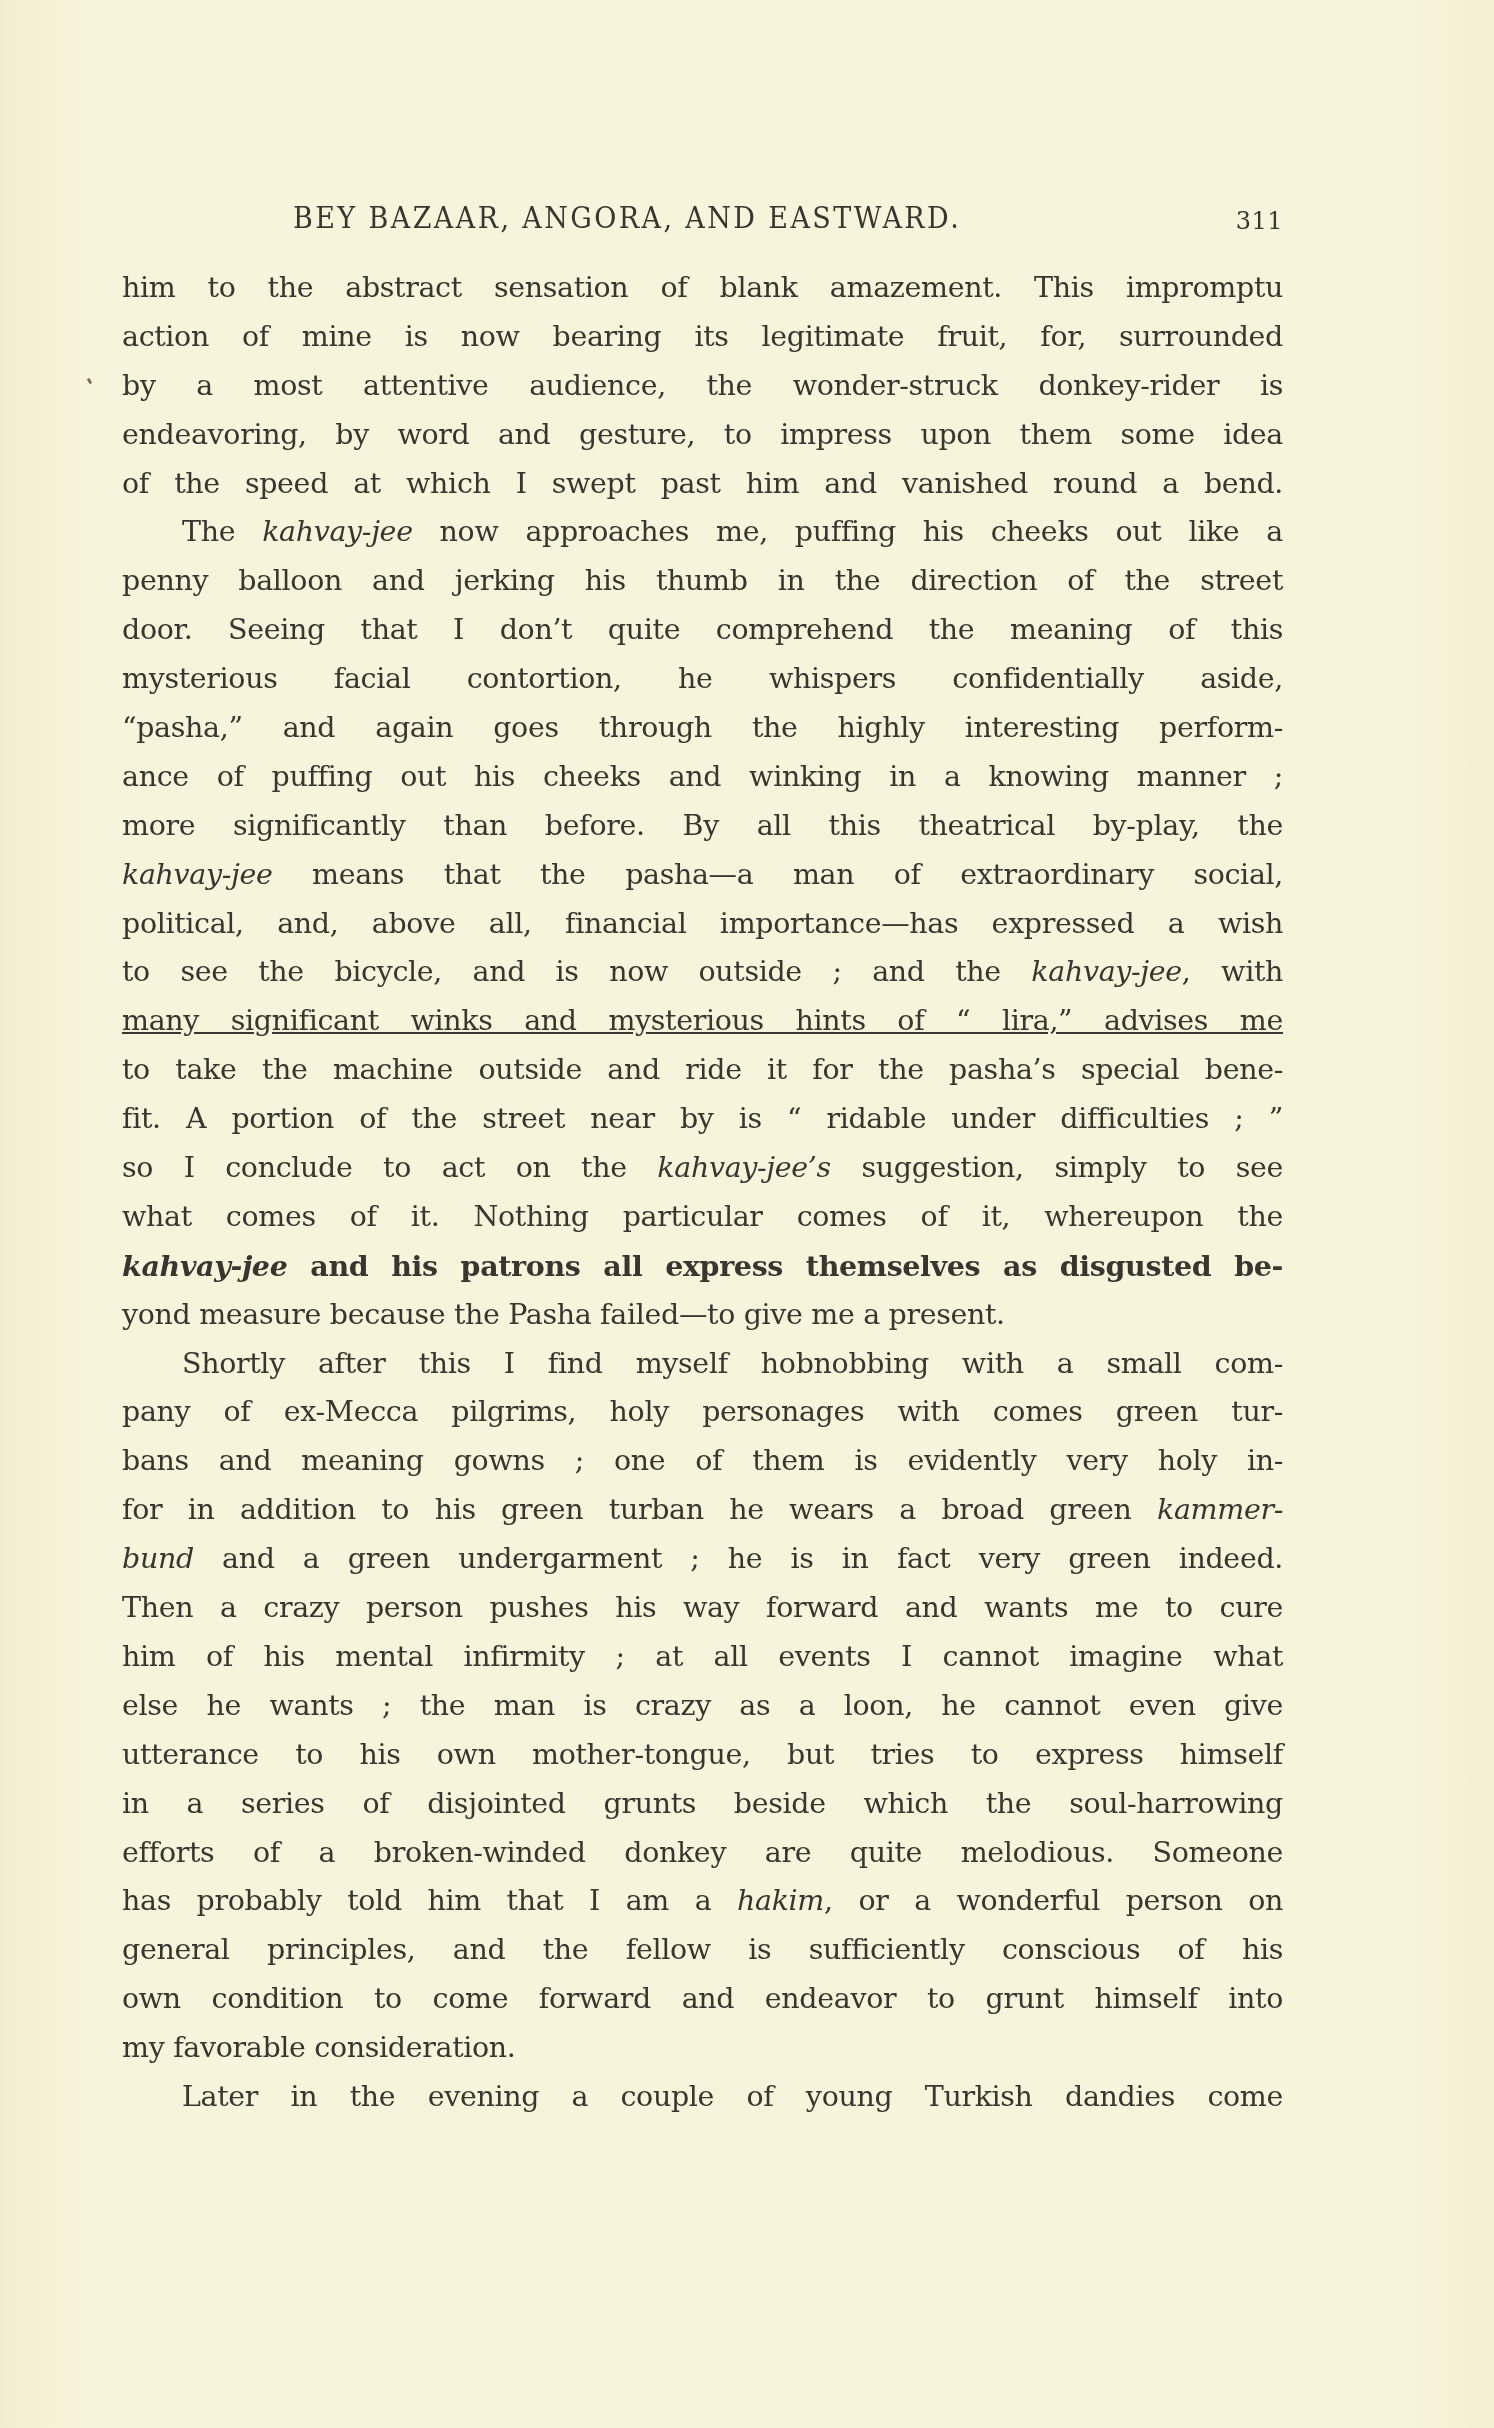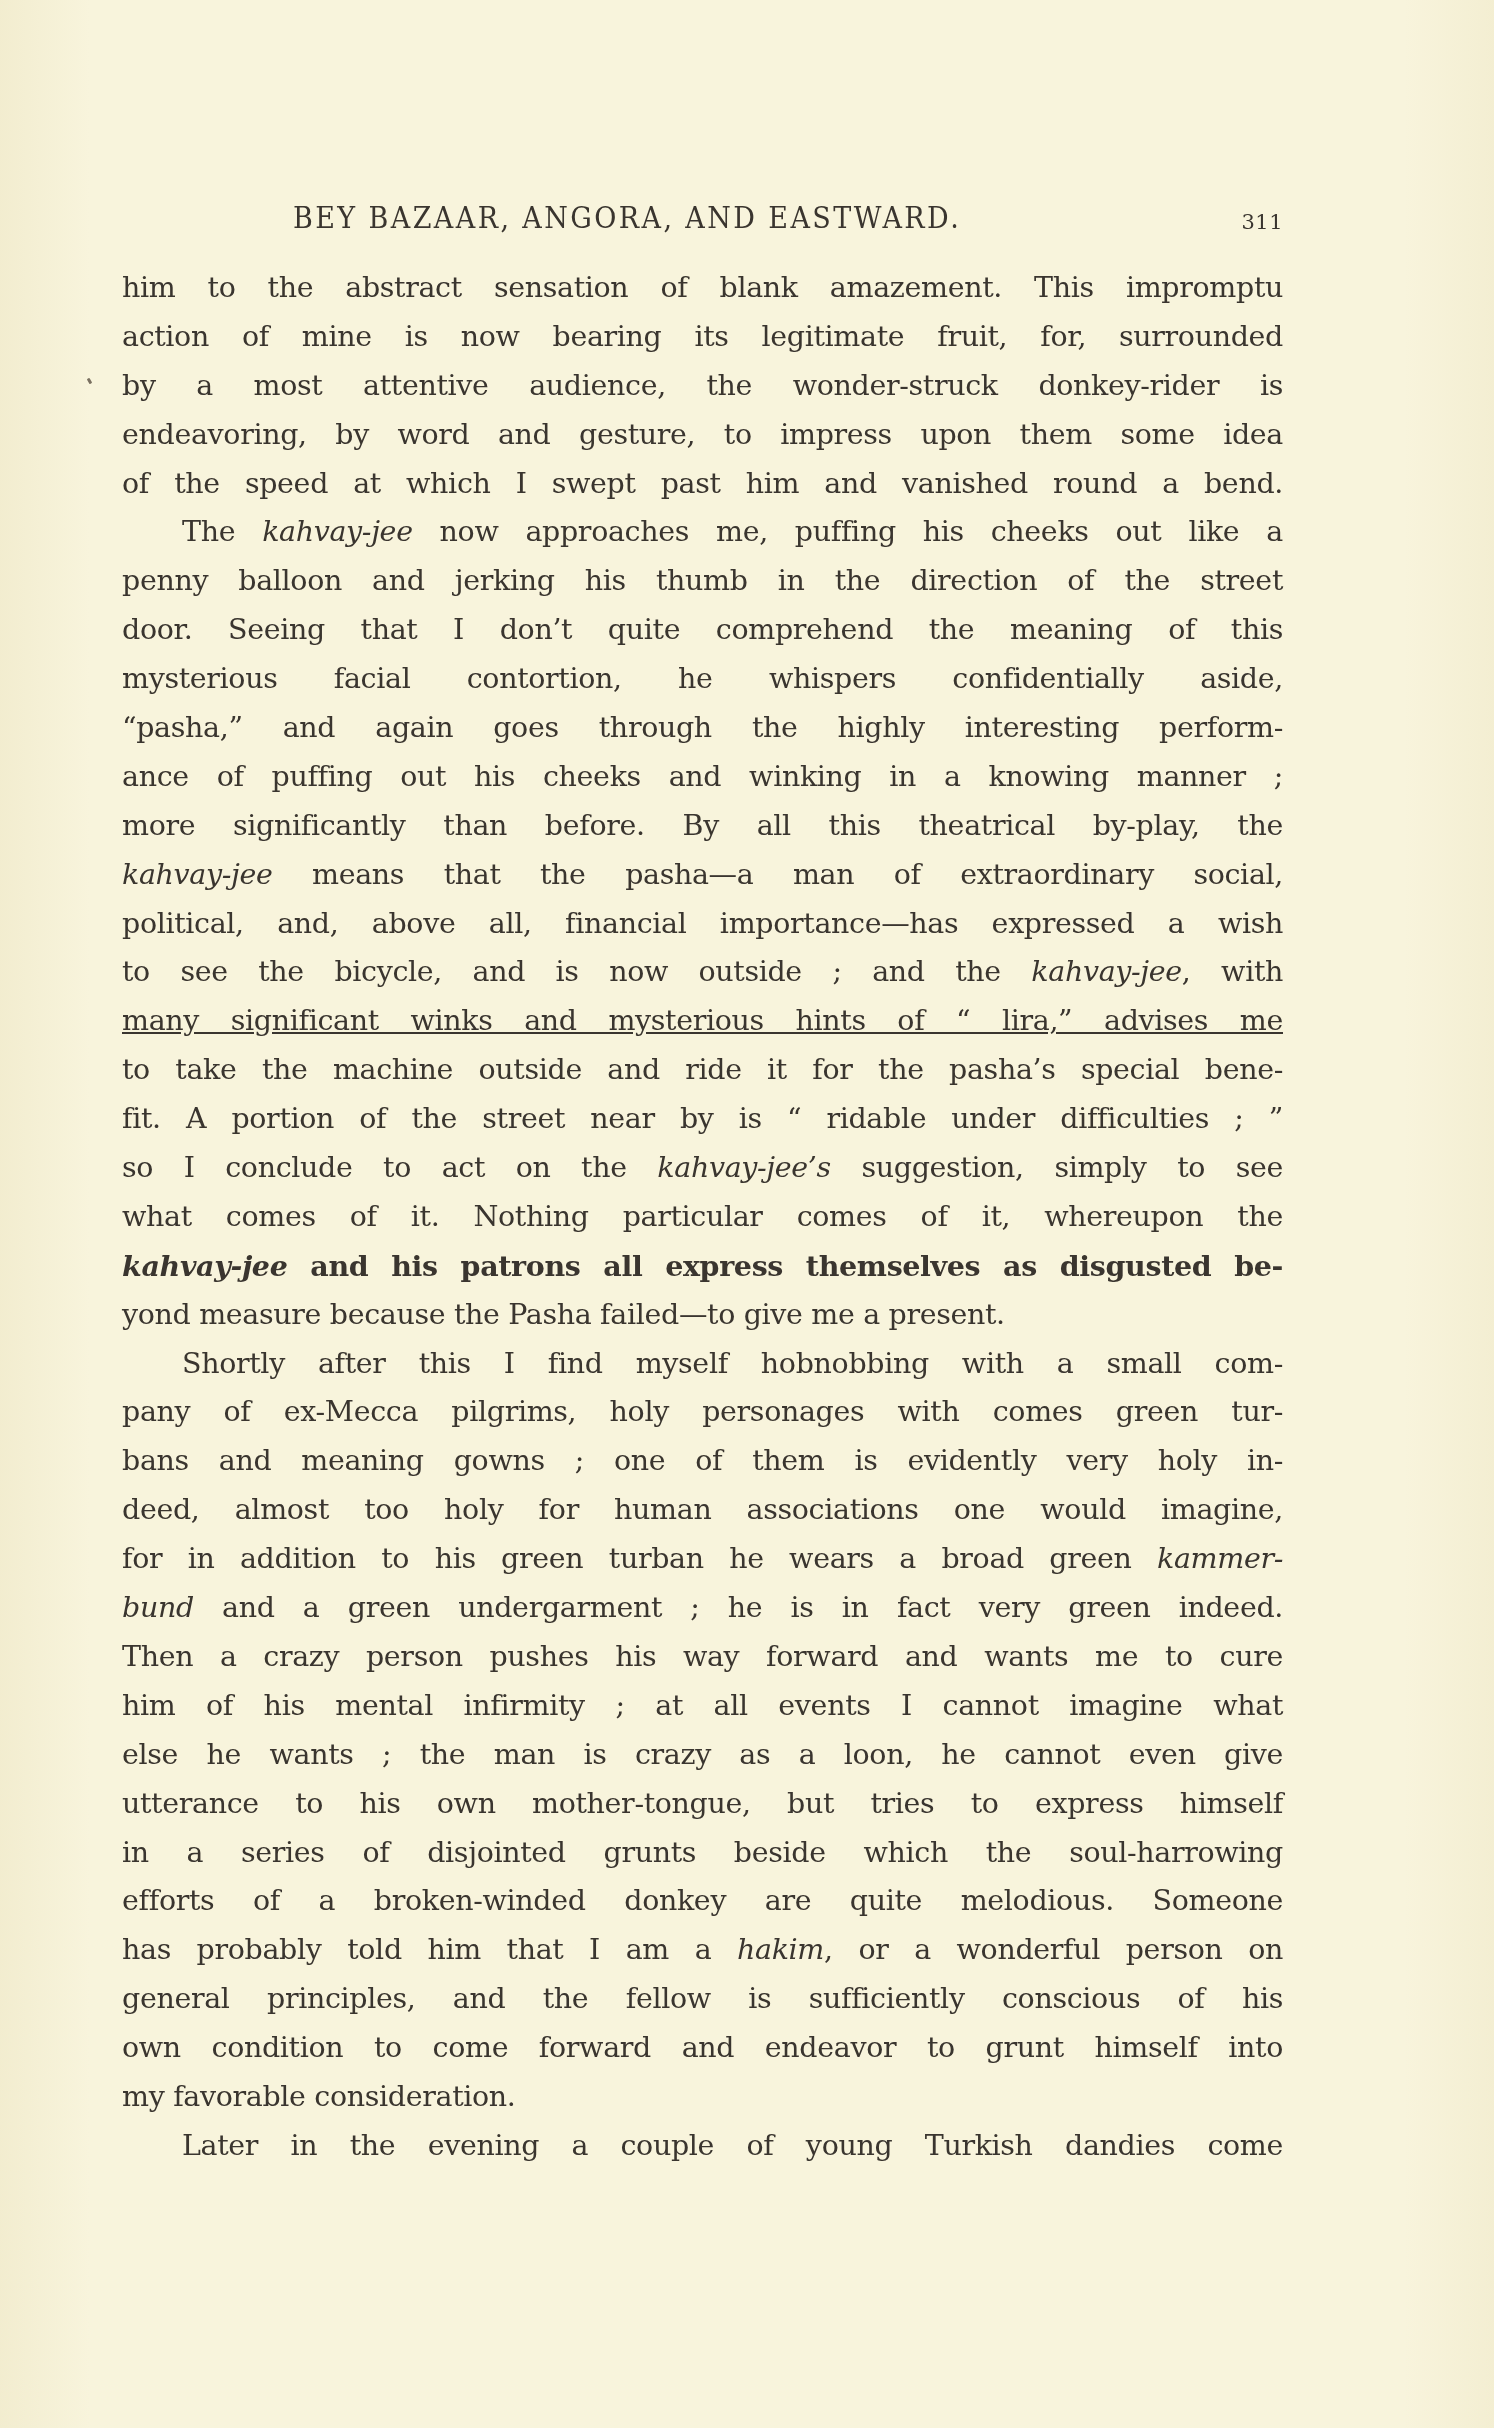--- a/index.html
+++ b/index.html
@@ -16,21 +16,21 @@
     pointer-events: none;
   }
   .running-head {
     position: absolute; left: 293px; top: 204px; width: 990px; height: 44px;
     display: flex; justify-content: space-between; align-items: baseline;
   }
   .running-title {
     font-size: 27px; letter-spacing: 2.4px; transform: scaleY(1.12); transform-origin: left bottom;
   }
   .page-number {
-    font-size: 21px; letter-spacing: 0.5px;
+    font-size: 24px; letter-spacing: 0.5px;
   }
   .body-text {
     position: absolute; left: 122px; top: 264px; width: 1161px;
   }
   .line {
     height: 48.9px; line-height: 48.9px;
     font-size: 28.5px;
     white-space: nowrap;
     text-align: justify; text-align-last: justify;
     letter-spacing: -0.35px;
@@ -75,21 +75,20 @@
     <div class="line" style="white-space: nowrap; word-spacing: 0px; text-decoration: underline;"><span>many significant winks and mysterious hints of “ lira,” advises me</span></div>
     <div class="line" style="white-space: nowrap; word-spacing: 0px;"><span>to take the machine outside and ride it for the pasha’s special bene-</span></div>
     <div class="line" style="white-space: nowrap; word-spacing: 0px;"><span>fit.  A portion of the street near by is “ ridable under difficulties ; ”</span></div>
     <div class="line" style="white-space: nowrap; word-spacing: 0px;"><span>so I conclude to act on the </span><em>kahvay-jee’s</em><span> suggestion, simply to see</span></div>
     <div class="line" style="white-space: nowrap; word-spacing: 0px;"><span>what comes of it.  Nothing particular comes of it, whereupon the</span></div>
     <div class="line" style="white-space: nowrap; word-spacing: 0px; font-weight: bold;"><em>kahvay-jee</em><span> and his patrons all express themselves as disgusted be-</span></div>
     <div class="line short"><span>yond measure because the Pasha failed—to give me a present.</span></div>
     <div class="line indent" style="white-space: nowrap; word-spacing: 0px;"><span>Shortly after this I find myself hobnobbing with a small com-</span></div>
     <div class="line" style="white-space: nowrap; word-spacing: 0px;"><span>pany of ex-Mecca pilgrims, holy personages with comes green tur-</span></div>
     <div class="line" style="white-space: nowrap; word-spacing: 0px;"><span>bans and meaning gowns ; one of them is evidently very holy in-</span></div>
-    <div class="line" style="white-space: nowrap; word-spacing: 0px;"><span>deed, almost too holy for human associations one would imagine,</span></div>
     <div class="line" style="white-space: nowrap; word-spacing: 0px;"><span>for in addition to his green turban he wears a broad green </span><em>kammer-</em></div>
     <div class="line" style="white-space: nowrap; word-spacing: 0px;"><em>bund</em><span> and a green undergarment ; he is in fact very green indeed.</span></div>
     <div class="line" style="white-space: nowrap; word-spacing: 0px;"><span>Then a crazy person pushes his way forward and wants me to cure</span></div>
     <div class="line" style="white-space: nowrap; word-spacing: 0px;"><span>him of his mental infirmity ; at all events I cannot imagine what</span></div>
     <div class="line" style="white-space: nowrap; word-spacing: 0px;"><span>else he wants ; the man is crazy as a loon, he cannot even give</span></div>
     <div class="line" style="white-space: nowrap; word-spacing: 0px;"><span>utterance to his own mother-tongue, but tries to express himself</span></div>
     <div class="line" style="white-space: nowrap; word-spacing: 0px;"><span>in a series of disjointed grunts beside which the soul-harrowing</span></div>
     <div class="line" style="white-space: nowrap; word-spacing: 0px;"><span>efforts of a broken-winded donkey are quite melodious.  Someone</span></div>
     <div class="line" style="white-space: nowrap; word-spacing: 0px;"><span>has probably told him that I am a </span><em>hakim</em><span>, or a wonderful person on</span></div>
     <div class="line" style="white-space: nowrap; word-spacing: 0px;"><span>general principles, and the fellow is sufficiently conscious of his</span></div>

